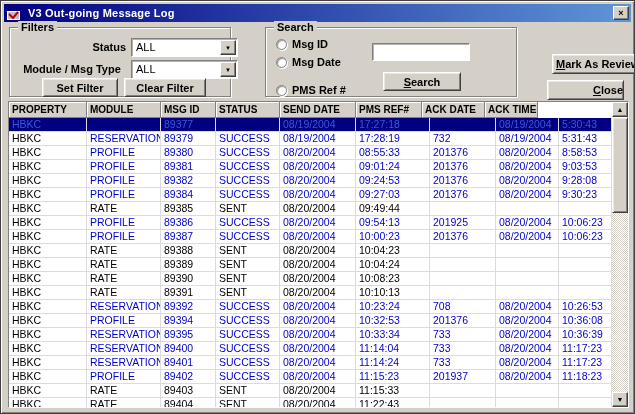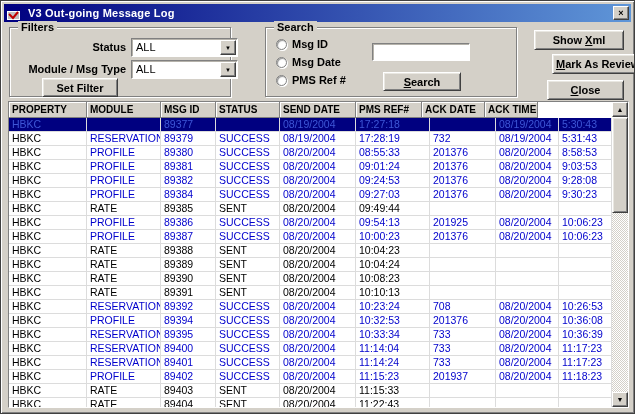--- a/index.html
+++ b/index.html
@@ -38,21 +38,21 @@
   }
   .legend{
     position:absolute; top:-7px; left:8px; background:#d4d0c8;
     padding:0 3px; font-weight:bold; color:#000;
   }
   .filters-group{ left:8px; top:26px; width:222px; height:70px; }
   .search-group{ left:264px; top:26px; width:252px; height:70px; }
 
   .lbl{ position:absolute; font-weight:bold; color:#000; white-space:nowrap; }
   .status-lbl{ left:28px; top:13px; width:88px; text-align:right; }
-  .module-lbl{ left:8px; top:35px; width:108px; text-align:right; }
+  .module-lbl{ left:8px; top:35px; width:108px; text-align:center; }
 
   .combo{
     position:absolute; width:107px; height:19px; background:#fff;
     border:1px solid; border-color:#808080 #fff #fff #808080;
     box-shadow: inset 1px 1px 0 #b5b2aa;
   }
   .status-combo{ left:121px; top:10px; }
   .module-combo{ left:121px; top:32px; }
   .combo-value{ position:absolute; left:4px; top:2px; color:#000; }
   .combo-arrow{
@@ -69,39 +69,39 @@
     font-family:inherit; font-size:11px; font-weight:bold; color:#000;
     text-align:center; cursor:default; padding:0;
   }
   .accel{ text-decoration:underline; }
   .set-filter-btn{ left:32px; top:50px; width:76px; height:19px; }
   .clear-filter-btn{ left:114px; top:50px; width:82px; height:19px; }
 
   .radio-row{ position:absolute; display:flex; align-items:center; gap:5px; }
   .radio-msg-id{ left:10px; top:10px; }
   .radio-msg-date{ left:10px; top:28px; }
-  .radio-pms-ref{ left:10px; top:46px; }
+  .radio-pms-ref{ left:10px; top:56px; }
   .radio-circle{
     width:11px; height:11px; border-radius:50%; background:#fff;
     border:1px solid #808080; box-shadow: inset 1px 1px 1px rgba(64,64,64,.55), 1px 1px 0 #fff;
     display:inline-block;
   }
   .radio-label{ font-weight:bold; color:#000; }
 
   .search-input{
     position:absolute; left:106px; top:15px; width:98px; height:18px;
     background:#fff; border:1px solid; border-color:#808080 #fff #fff #808080;
     box-shadow: inset 1px 1px 0 #b5b2aa;
     font-family:inherit; font-size:11px; padding-left:3px; outline:none;
   }
   .search-btn{ left:117px; top:44px; width:78px; height:19px; }
 
   .show-xml-btn{ left:533px; top:29px; width:90px; height:20px; }
   .mark-reviewed-btn{ left:527px; top:53px; width:98px; height:20px;margin-left:24px; }
-  .close-dialog-btn{ left:546px; top:79px; width:77px; height:20px; }
+  .close-dialog-btn{ left:546px; top:79px; width:77px; height:20px;text-align:right; }
 
   
   .log-table{
     position:absolute; left:7px; top:100px; width:621px; height:307px;
     background:#fff;
     border:1px solid; border-color:#808080 #fff #fff #808080;
   }
   .thead{ position:absolute; left:0; top:0; width:603px; height:16px; display:flex; }
   .thcell{
     height:16px; background:#d4d0c8; color:#000; font-weight:bold; font-size:10px;
@@ -169,20 +169,21 @@
       <span class="combo-arrow">▼</span>
     </div>
 
     <span class="lbl module-lbl">Module / Msg Type</span>
     <div class="combo module-combo">
       <span class="combo-value">ALL</span>
       <span class="combo-arrow">▼</span>
     </div>
 
     <button class="btn set-filter-btn">Set Filter</button>
+    <button class="btn clear-filter-btn">Clear Filter</button>
   </div>
 
   <div class="groupbox search-group">
     <span class="legend">Search</span>
 
     <label class="radio-row radio-msg-id">
       <span class="radio-circle"></span>
       <span class="radio-label">Msg ID</span>
     </label>
     <label class="radio-row radio-msg-date">
@@ -192,21 +193,20 @@
     <label class="radio-row radio-pms-ref">
       <span class="radio-circle"></span>
       <span class="radio-label">PMS Ref #</span>
     </label>
 
     <input class="search-input" value="" style="">
 
     <button class="btn search-btn"><span></span><span class="accel">S</span><span>earch</span></button>
   </div>
 
-  <button class="btn show-xml-btn"><span>Show </span><span class="accel">X</span><span>ml</span></button>
 
   <button class="btn mark-reviewed-btn"><span class="accel">M</span><span>ark As Reviewd</span></button>
 
   <button class="btn close-dialog-btn"><span class="accel">C</span><span>lose</span></button>
 
   <div class="log-table">
     <div class="thead">
         <div class="thcell c0">PROPERTY</div>
         <div class="thcell c1">MODULE</div>
         <div class="thcell c2">MSG ID</div>

